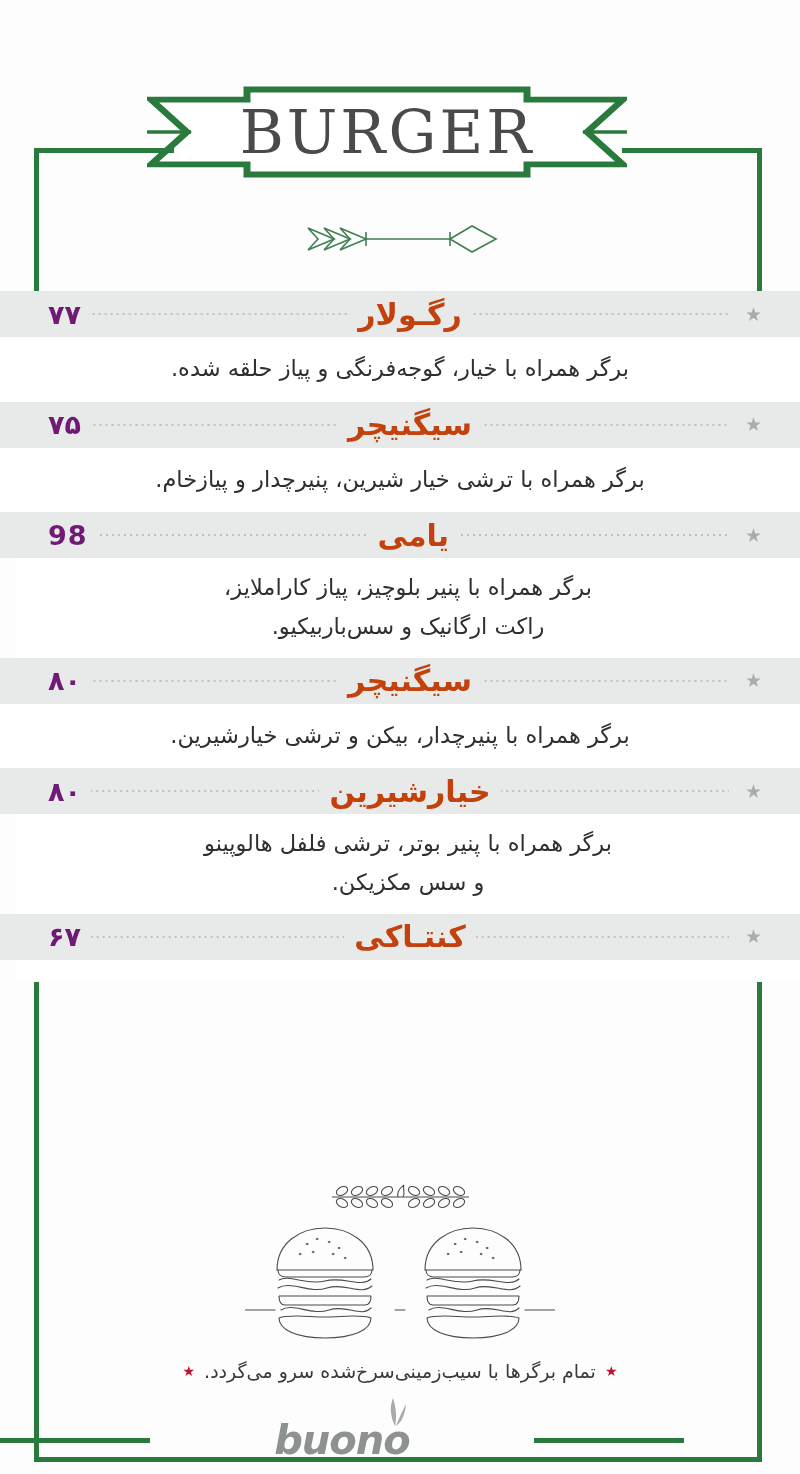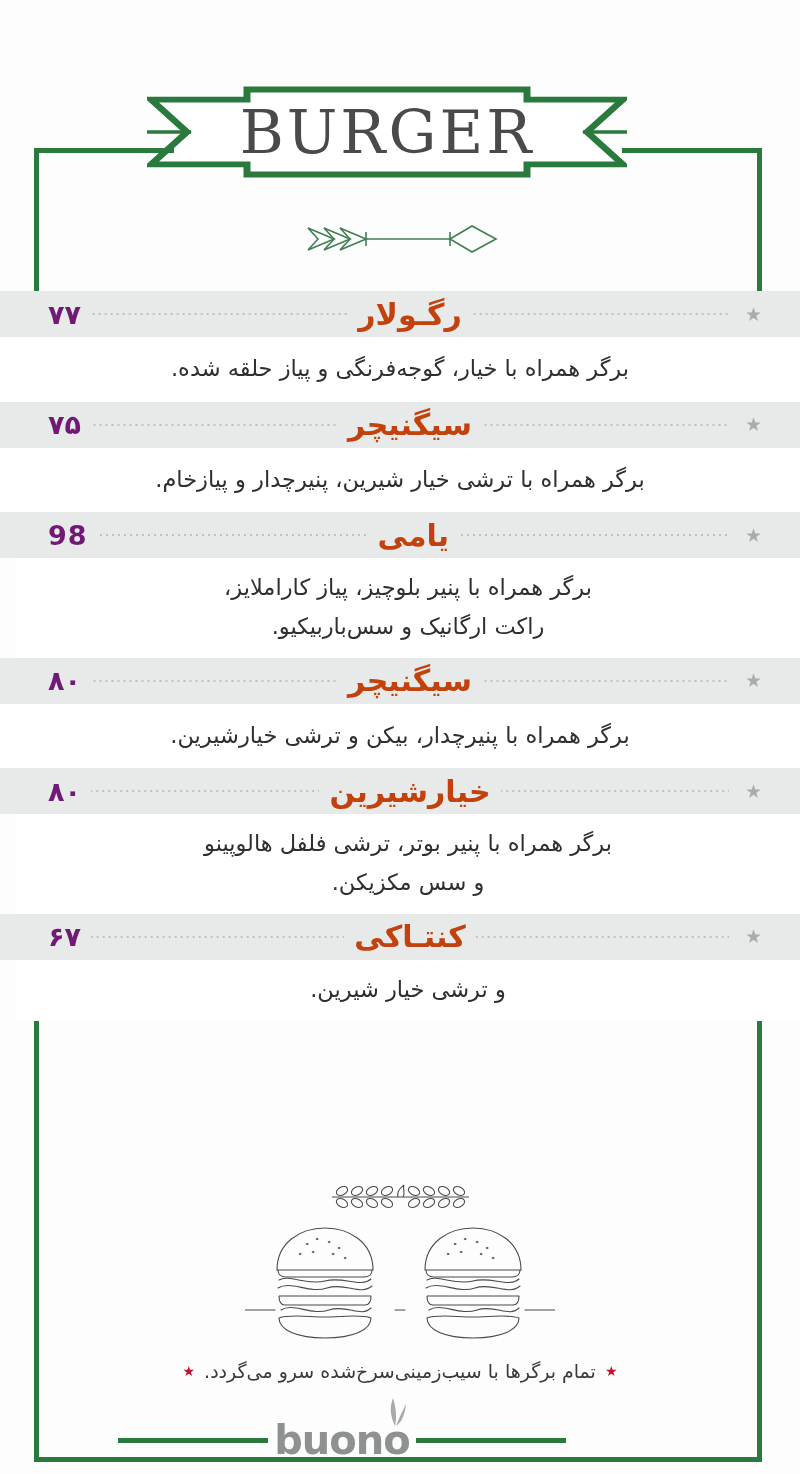--- a/index.html
+++ b/index.html
@@ -180,22 +180,23 @@
   .footnote .fn-star { color: #c8102e; font-size: 14px; line-height: 1; }
 
   .logo-wrap {
     position: absolute;
     left: 0;
     top: 1412px;
     width: 684px;
     height: 56px;
     display: flex;
     align-items: center;
-    justify-content: center;
+    justify-content: space-between;
     gap: 0;
+    font-style: italic;
   }
   .logo-rule {
     width: 150px;
     height: 5px;
     background: #2b7a3d;
   }
   .logo-mark {
     position: relative;
     padding: 0 6px;
     direction: ltr;
@@ -314,21 +315,20 @@
 
     <div class="menu-item">
       <div class="item-head">
         <span class="star-icon">★</span>
         <span class="leader-right"></span>
         <span class="item-title">کنتـاکی</span>
         <span class="leader-left"></span>
         <span class="price">۶۷</span>
       </div>
       <div class="item-desc two-line">
-        <div>و ترشی خیار شیرین.</div>
       </div>
     </div>
 
   </div>
 
   <div class="leaf-orn">
     <svg viewBox="0 0 165 30">
       <g fill="none" stroke="#4a4a4a" stroke-width="1.1">
         <line x1="14" y1="15" x2="151" y2="15"></line>
         <g>

